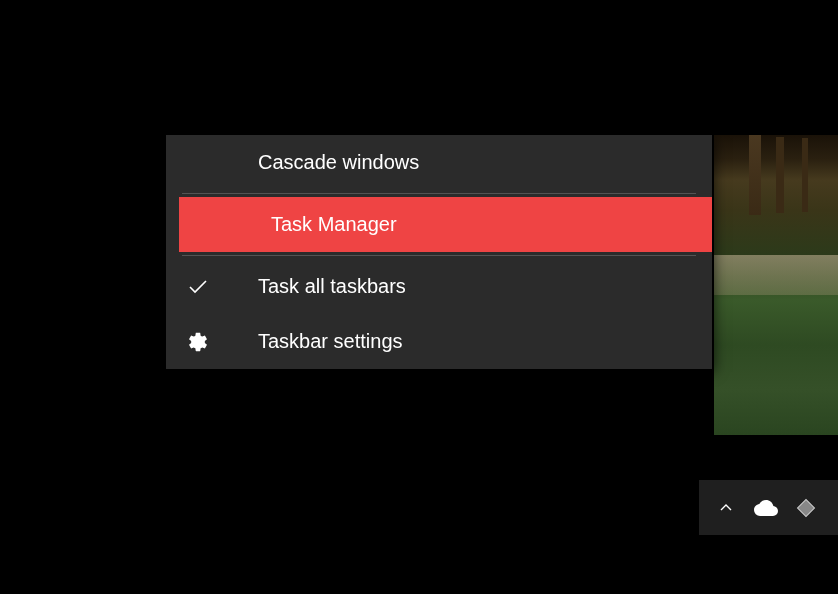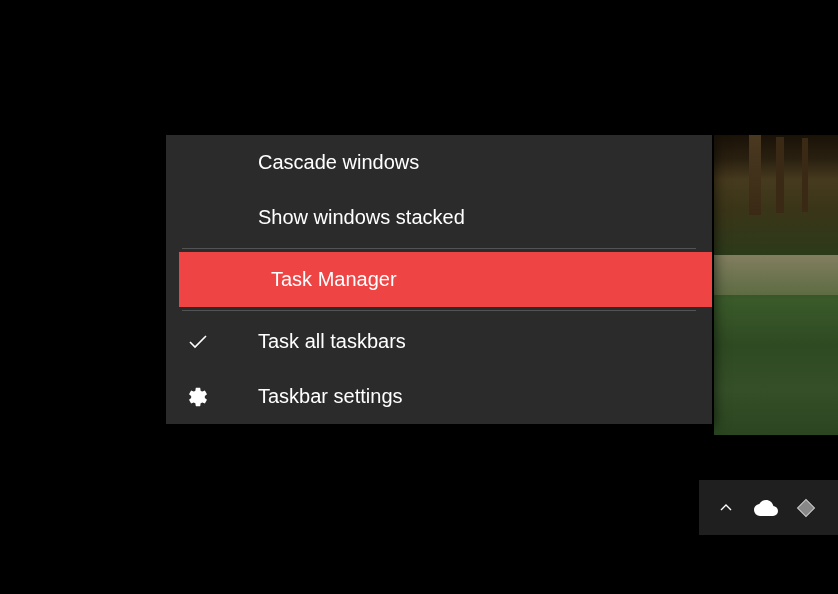--- a/index.html
+++ b/index.html
@@ -125,23 +125,20 @@
 <div class="container">
 
   <div class="wallpaper"></div>
 
   <div class="context-menu">
 
     <div class="menu-item">
       <span>Cascade windows</span>
     </div>
 
-    <div class="menu-item">
-      <span>Show windows stacked</span>
-    </div>
 
 
 
     <div class="separator"></div>
 
     <div class="menu-item highlighted">
       <span>Task Manager</span>
     </div>
 
     <div class="separator"></div>

